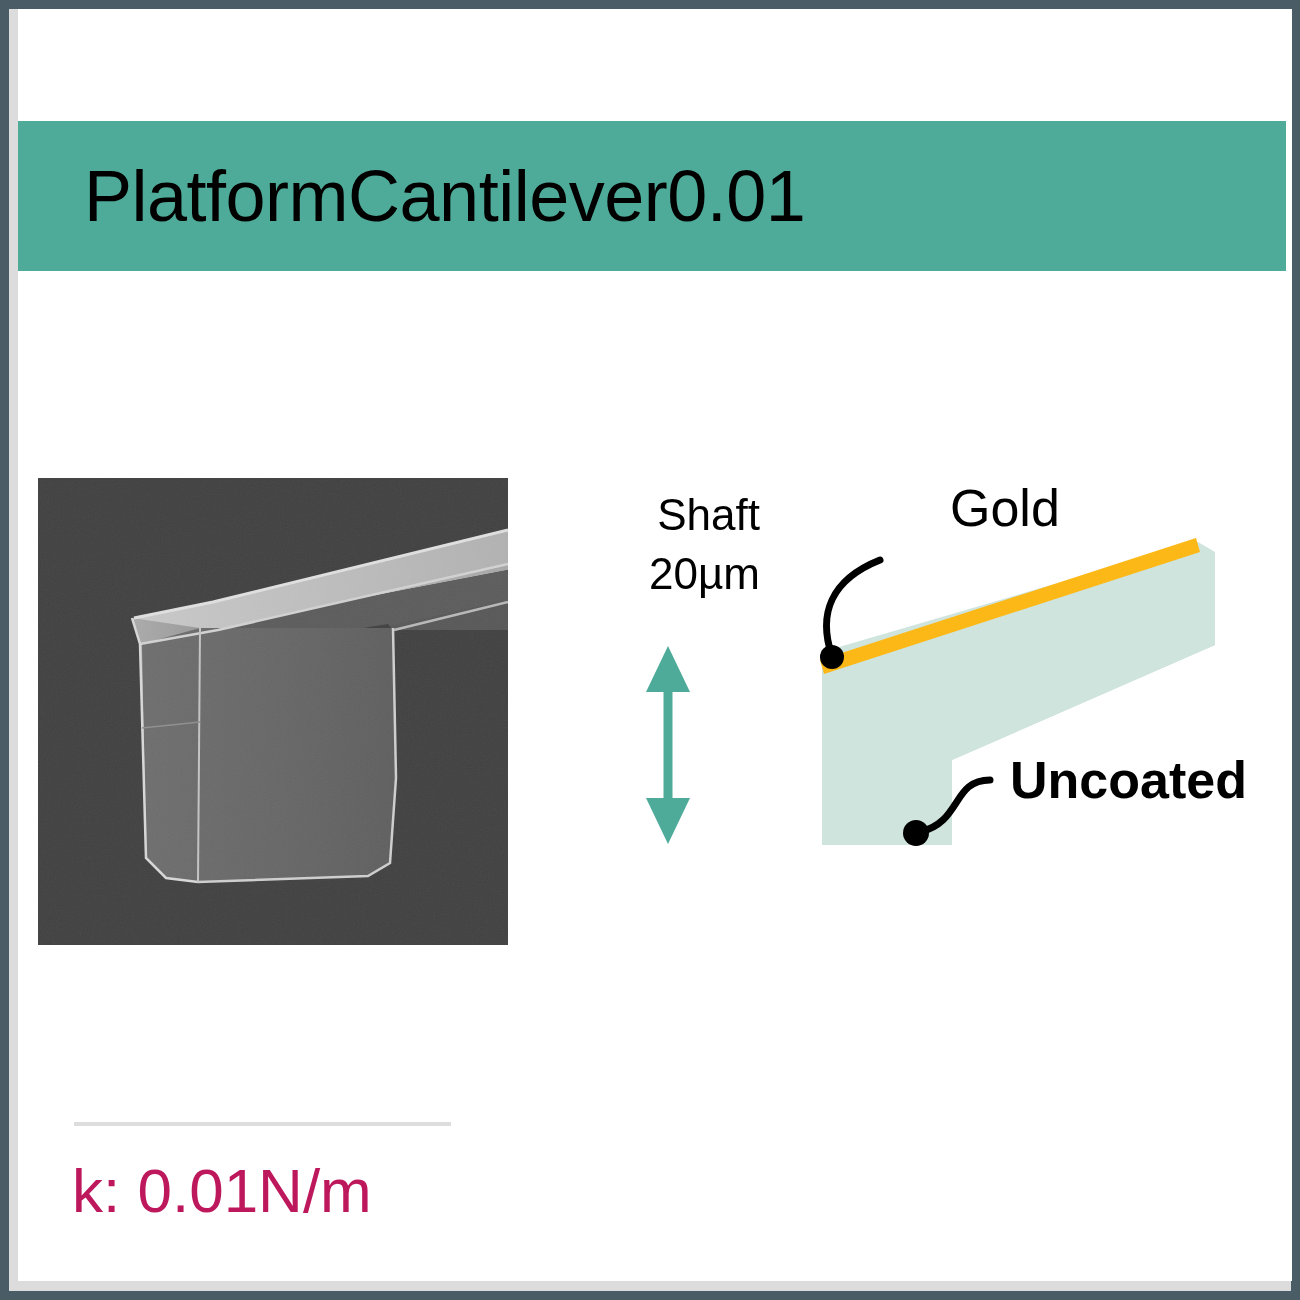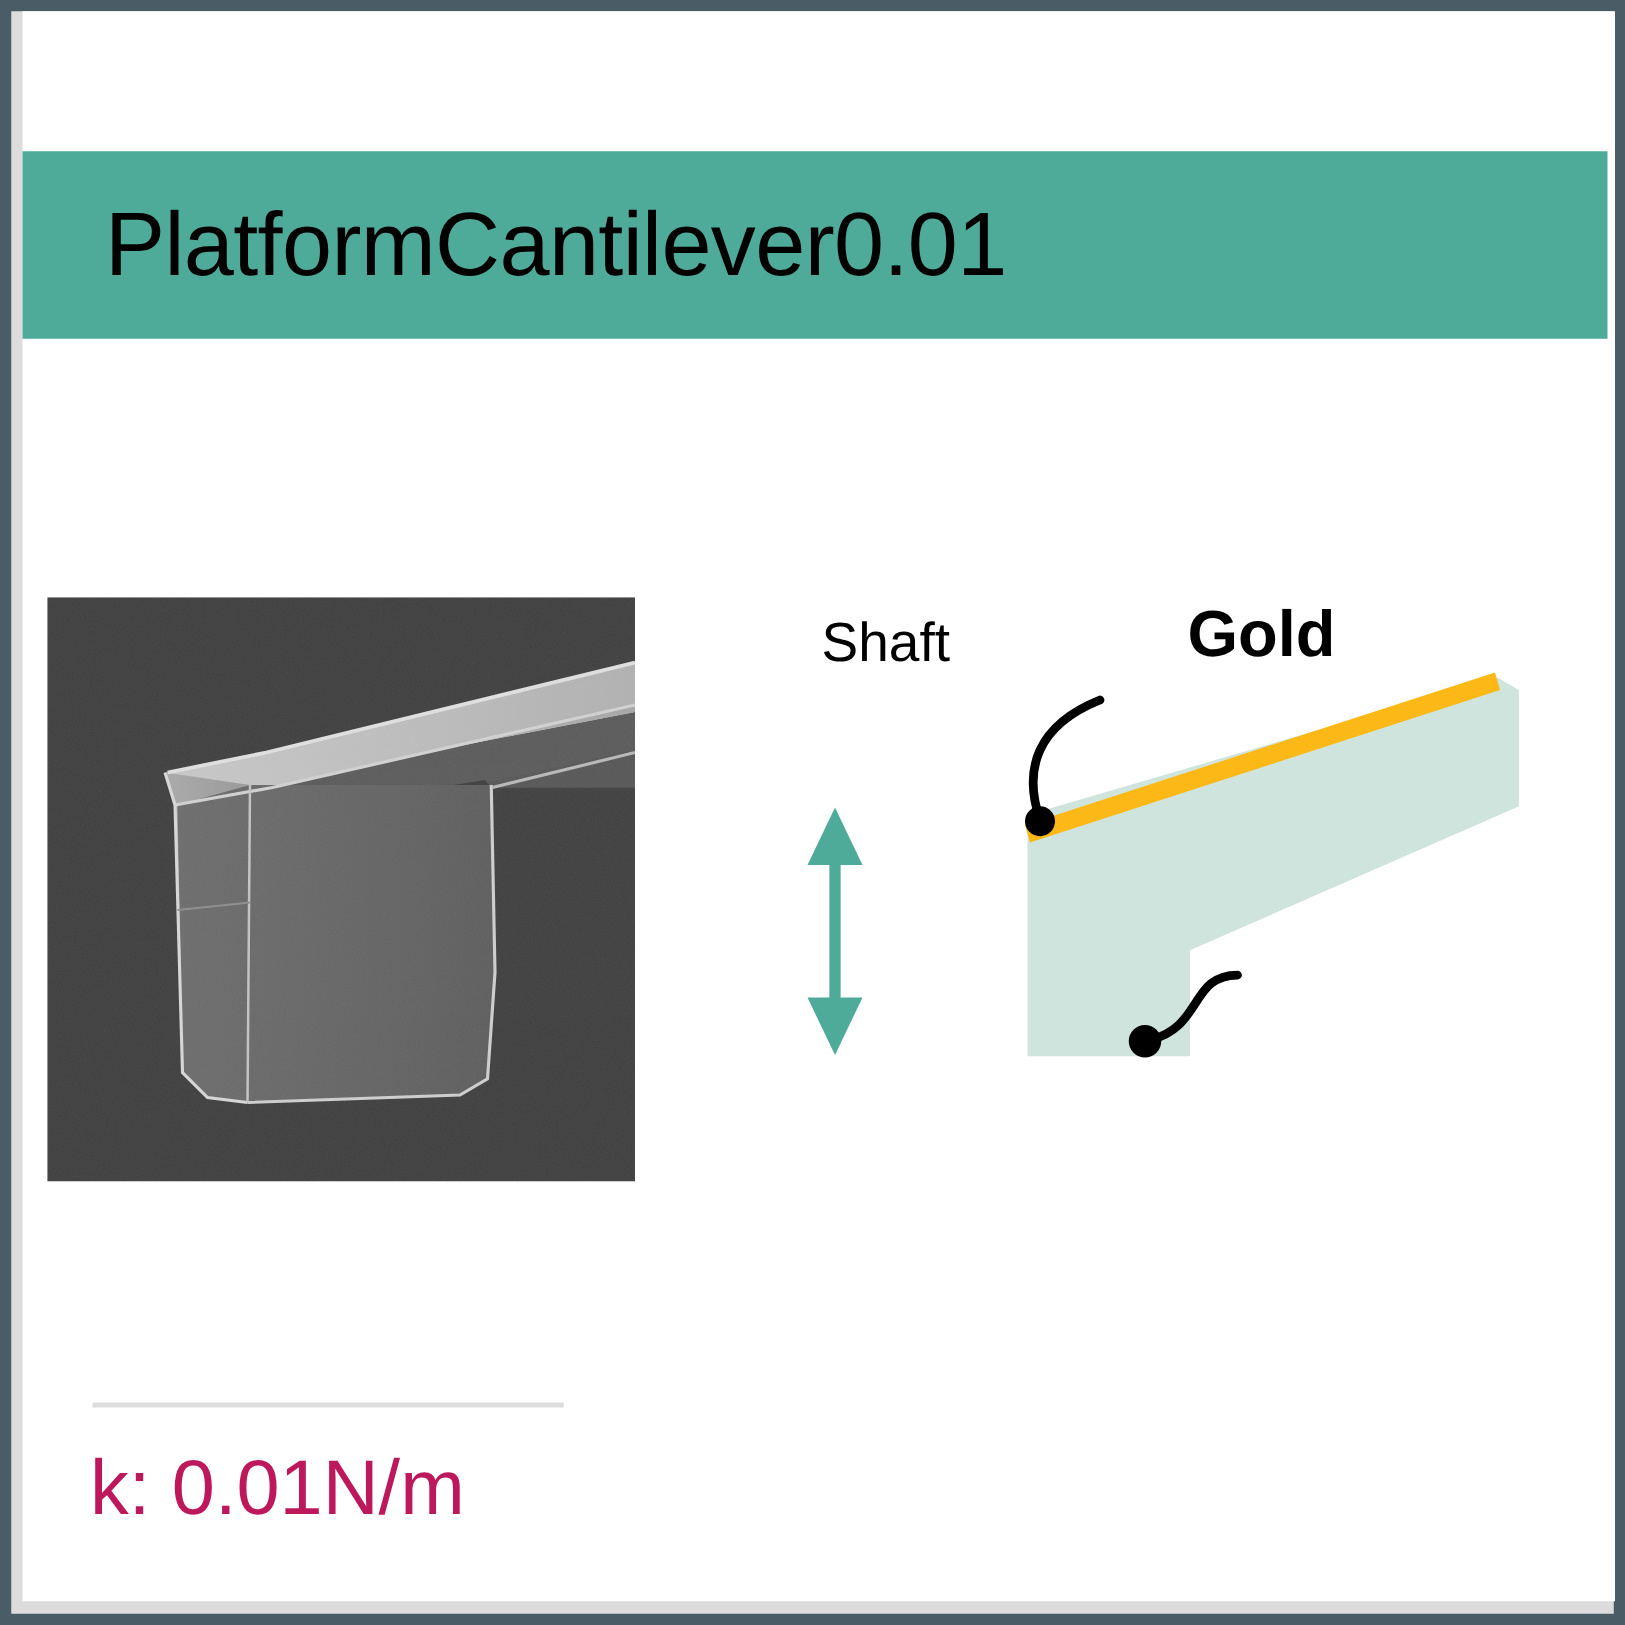--- a/index.html
+++ b/index.html
@@ -206,20 +206,21 @@
       <path d="M 162 150 L 160 404" stroke="#c4c4c4" stroke-width="2" fill="none"></path>
       <path d="M 104 250 L 162 244" stroke="#8f8f8f" stroke-width="1.6" fill="none"></path>
       <path d="M 356 152 L 470 124" stroke="#b9b9b9" stroke-width="2.5" fill="none"></path>
 
       <rect x="0" y="0" width="470" height="467" filter="url(#grain)" fill="#ffffff" opacity="0.55"></rect>
     </svg>
   </div>
 
   <div class="shaft-label">
     <div>Shaft</div>
+    <div>20µm</div>
   </div>
 
   <div class="schematic">
     <svg width="700" height="420" viewBox="0 0 700 420">
 
       <g>
         <line x1="88" y1="215" x2="88" y2="355" stroke="#4eab99" stroke-width="9"></line>
         <polygon points="88,186 110,232 66,232" fill="#4eab99"></polygon>
         <polygon points="88,384 110,338 66,338" fill="#4eab99"></polygon>
       </g>
@@ -234,22 +235,23 @@
         <path d="M 300 100 C 250 120 238 155 252 196" stroke="#000000" stroke-width="7" fill="none" stroke-linecap="round"></path>
         <circle cx="252" cy="197" r="12" fill="#000000"></circle>
       </g>
 
       <g>
         <path d="M 410 320 C 372 320 382 362 340 372" stroke="#000000" stroke-width="7" fill="none" stroke-linecap="round"></path>
         <circle cx="336" cy="373" r="13" fill="#000000"></circle>
       </g>
     </svg>
 
-    <div style="position:absolute; left:370px; top:18px; font-size:52px; font-weight:bold; color:#000000; white-space:nowrap;">Gold</div>
-
+    <div style="position:absolute; left:370px; top:18px; font-size:52px; font-weight:normal; color:#000000; white-space:nowrap;">Gold</div>
+
+    <div style="position:absolute; left:430px; top:290px; font-size:52px; font-weight:bold; color:#000000; white-space:nowrap;">Uncoated</div>
   </div>
 
 
   <div class="divider"></div>
 
   <div class="spec-k">k: 0.01N/m</div>
 
 
 </div>
 

